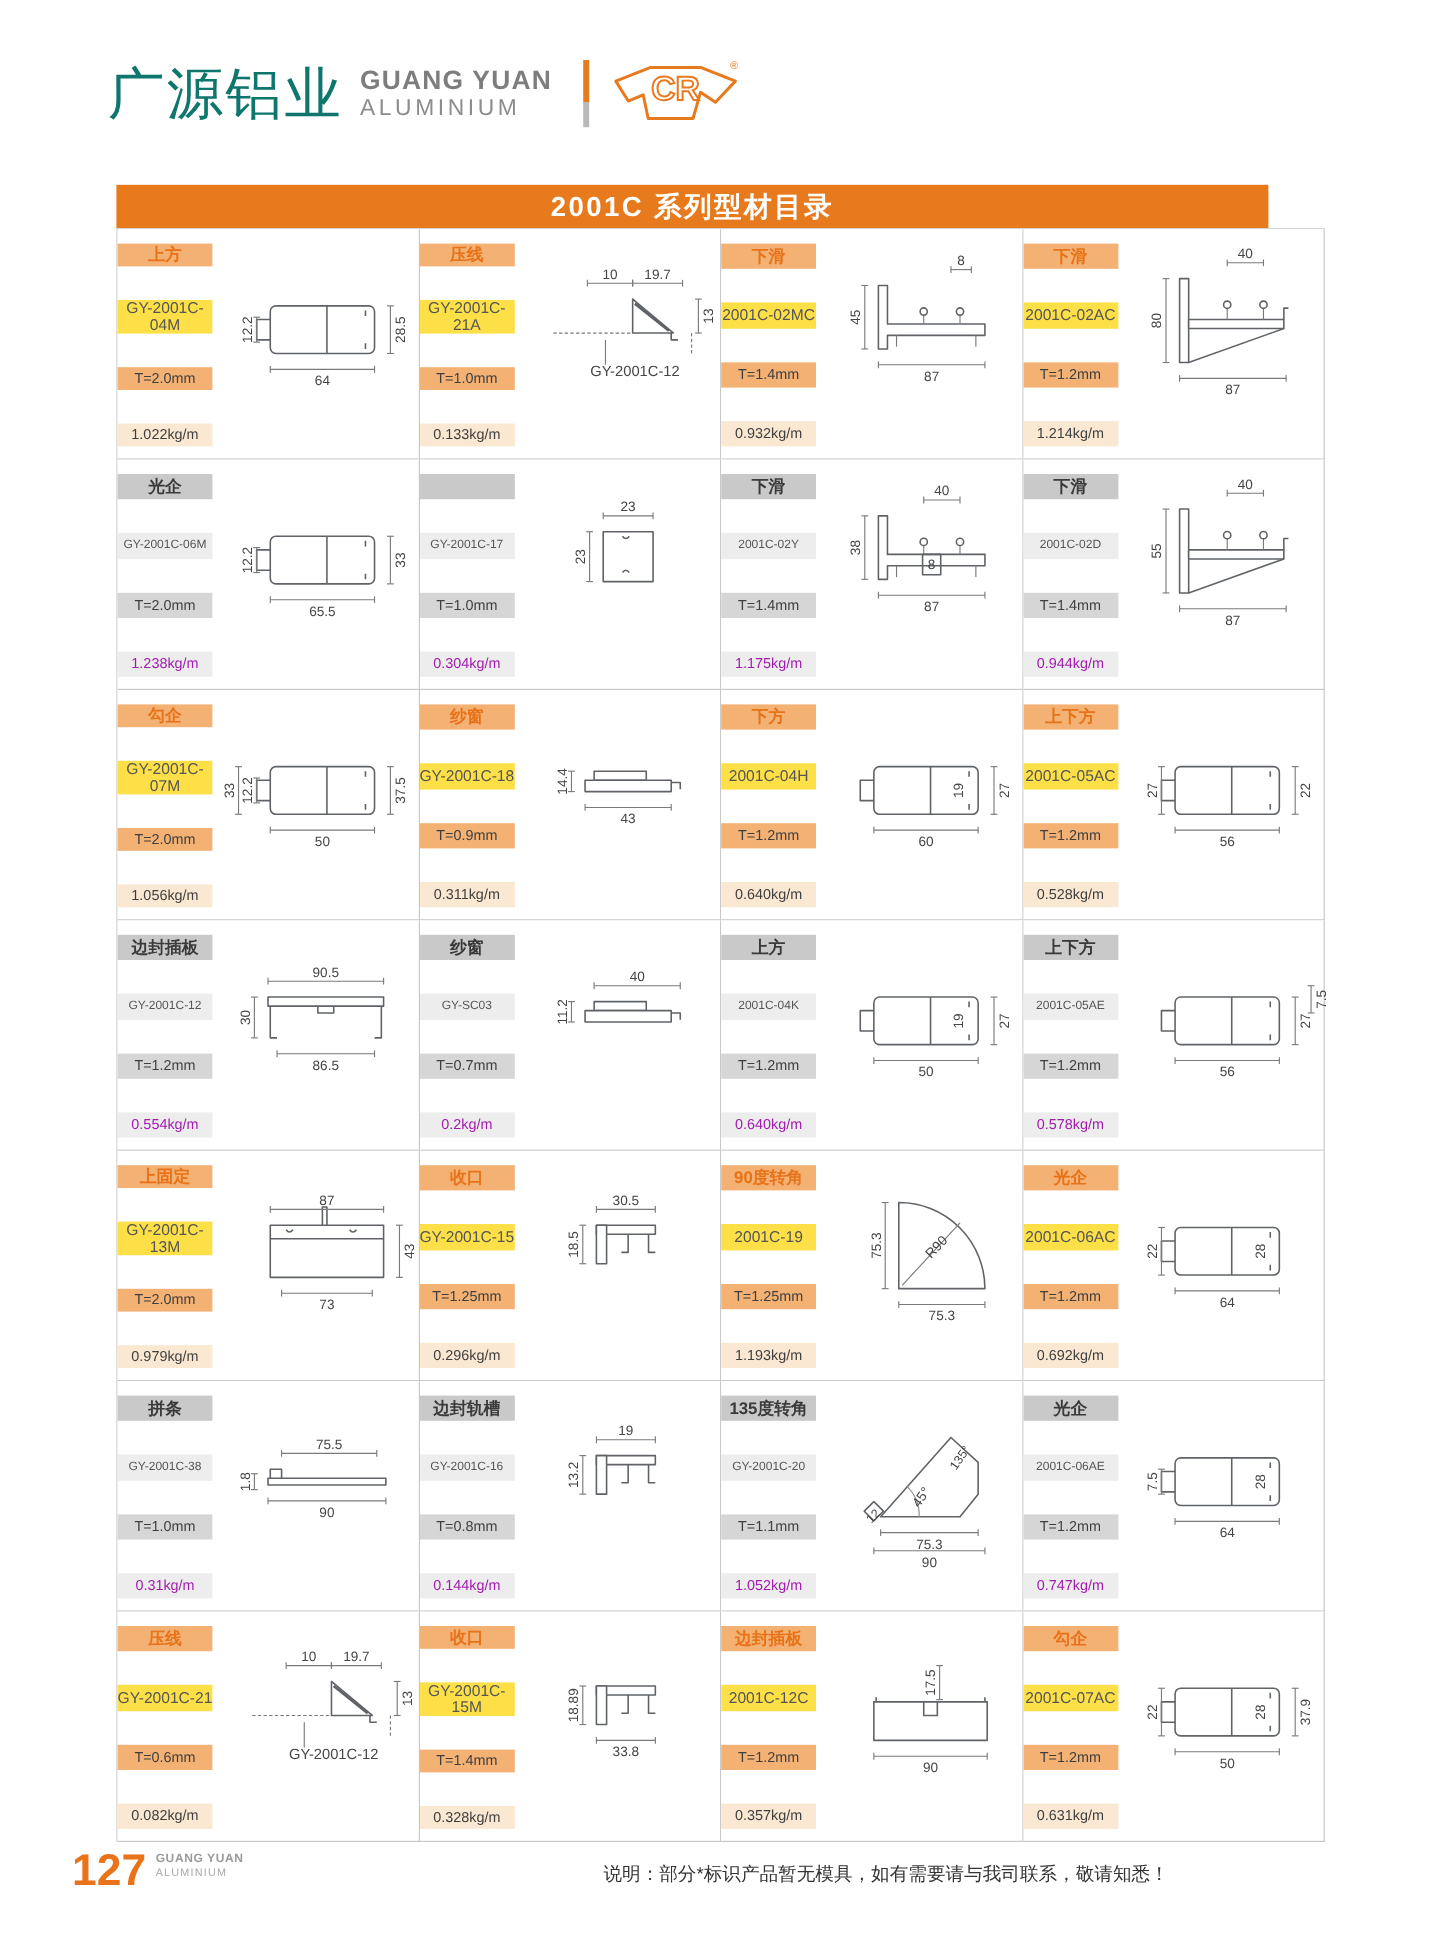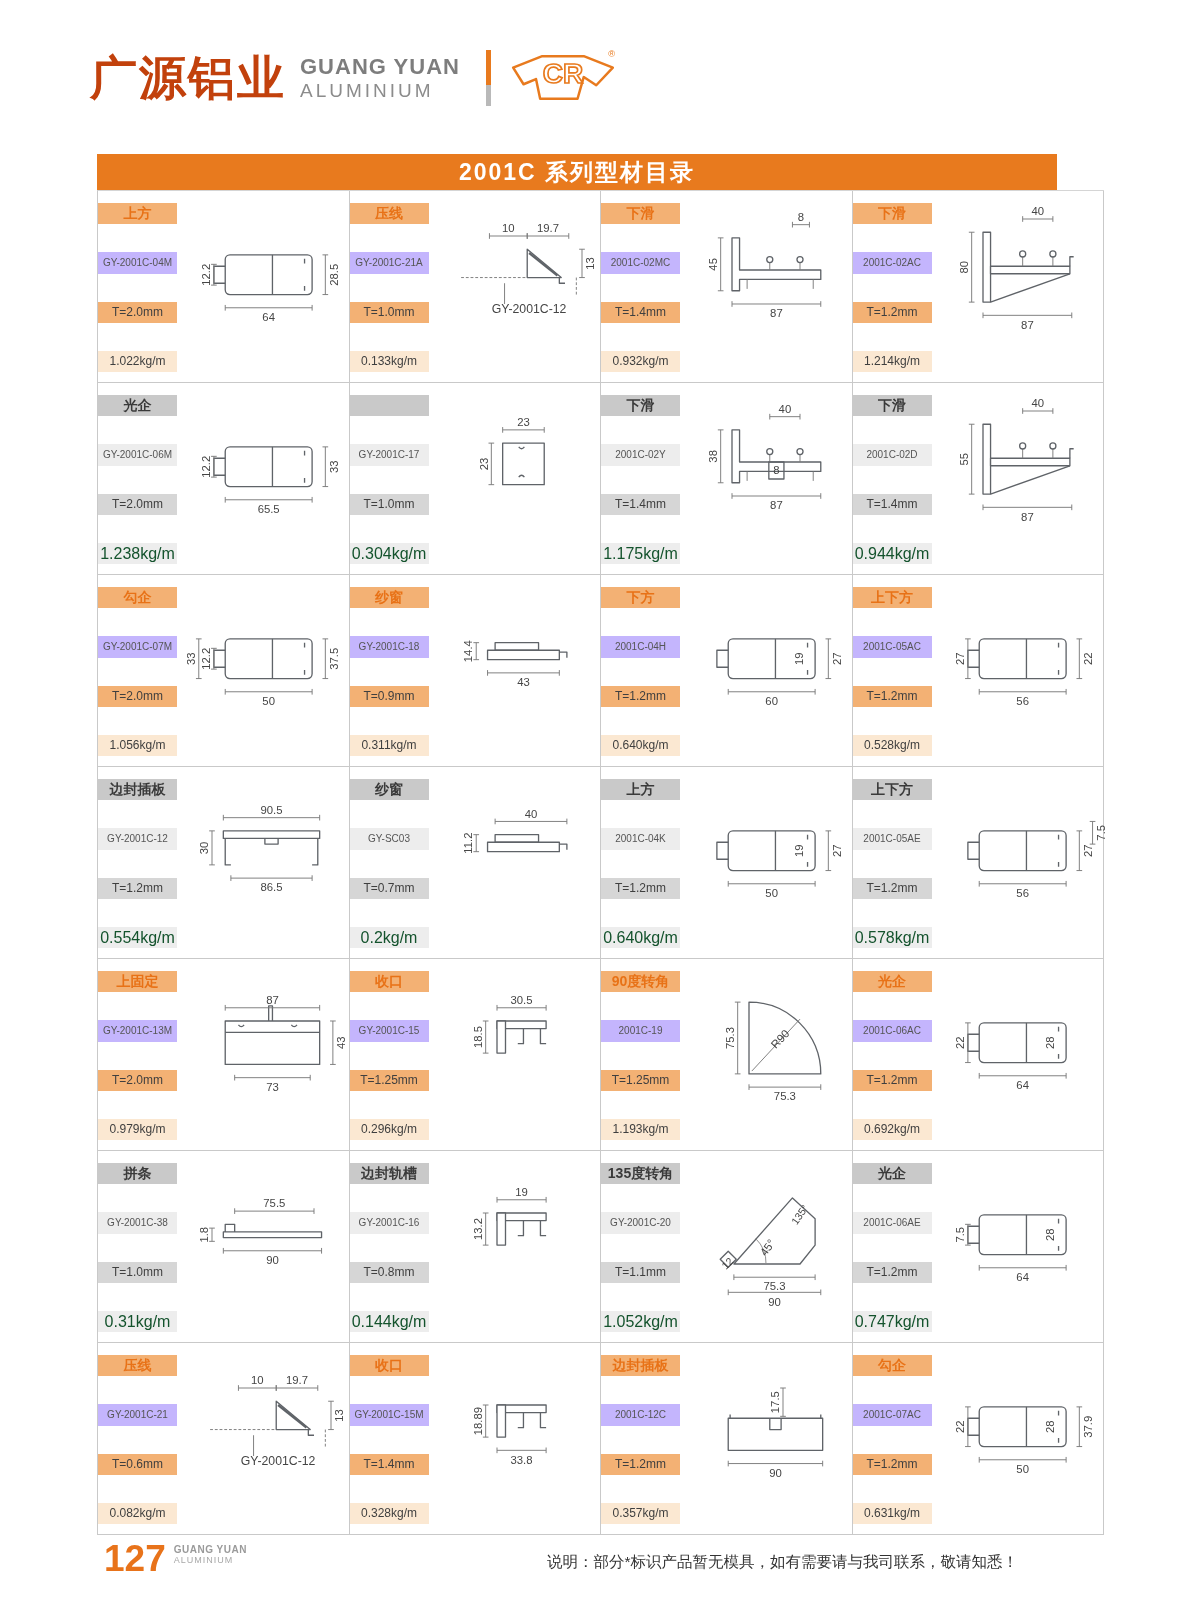--- a/index.html
+++ b/index.html
@@ -1,45 +1,45 @@
 <!DOCTYPE html>
 <html><head>
 <meta charset="utf-8">
 <style>
   html,body{margin:0;padding:0;background:#fff;}
   body{width:1200px;height:1617px;position:relative;font-family:"Liberation Sans","DejaVu Sans",sans-serif;overflow:hidden;}
   
   .brand-row{display:flex;align-items:center;margin:36px 0 0 90px;height:84px;}
-  .brand-cn{font-size:47px;font-weight:bold;color:#c2410c;letter-spacing:2px;}
+  .brand-cn{font-size:47px;font-weight:normal;color:#0f766e;letter-spacing:2px;}
   .brand-en{margin-left:14px;display:flex;flex-direction:column;justify-content:center;}
   .brand-en .l1{font-size:22px;font-weight:bold;color:#7d7d7d;letter-spacing:1px;}
   .brand-en .l2{font-size:19px;color:#8c8c8c;letter-spacing:3px;}
   .brand-divider{width:5px;height:56px;margin:0 18px 0 26px;background:linear-gradient(#E87A1E 0 62%,#b9b9b9 62% 100%);}
   
   .title-bar{width:960px;margin:34px 0 0 97px;height:36px;background:#E87A1E;color:#fff;
              display:flex;align-items:center;justify-content:center;font-size:23px;font-weight:bold;letter-spacing:2px;}
   
   #grid{width:1006px;margin-left:97px;display:grid;grid-template-columns:repeat(4,1fr);
         border-left:1px solid #c9c9c9;border-top:1px solid #d5d5d5;background:#fff;}
   .cell{display:flex;height:192px;background:#fff;border-right:1px solid #c9c9c9;border-bottom:1px solid #c9c9c9;box-sizing:border-box;}
   .labels{width:79px;display:flex;flex-direction:column;padding:12px 0 10px 0;box-sizing:border-box;gap:28px;}
   .lab{flex:1;display:flex;align-items:center;justify-content:center;text-align:center;line-height:1.1;}
   .orange .hdr{background:#F3B174;color:#E87217;font-weight:bold;font-size:14px;}
-  .orange .mdl{background:#c4b5fd;color:#555;font-size:10px;}
+  .orange .mdl{background:#fde047;color:#555;font-size:13px;}
   .orange .thk{background:#F3B174;color:#3f3f3f;font-size:12px;}
   .orange .wgt{background:#FBE8D2;color:#3f3f3f;font-size:12px;text-align:right;}
   .gray .hdr{background:#C9C9C9;color:#3a3a3a;font-weight:bold;font-size:14px;}
   .gray .mdl{background:#EDEDED;color:#555;font-size:10px;}
   .gray .thk{background:#D6D6D6;color:#3f3f3f;font-size:12px;}
-  .gray .wgt{background:#EDEDED;color:#14532d;font-size:16px;}
+  .gray .wgt{background:#EDEDED;color:#a21caf;font-size:12px;}
   .dia{flex:1;display:flex;align-items:center;justify-content:center;}
   .dia svg{overflow:visible;}
   
   .footer{position:absolute;left:60px;top:1540px;width:1080px;display:flex;align-items:flex-start;}
-  .page-num{font-size:37px;font-weight:bold;color:#E8731A;line-height:1;margin-left:44px;}
+  .page-num{font-size:37px;font-weight:bold;color:#E8731A;line-height:1;}
   .foot-brand{margin:4px 0 0 8px;display:flex;flex-direction:column;}
   .foot-brand .f1{font-size:10px;font-weight:bold;color:#9a9a9a;letter-spacing:.5px;}
   .foot-brand .f2{font-size:9px;color:#a8a8a8;letter-spacing:1px;}
   .foot-note{margin-left:300px;margin-top:12px;font-size:15.5px;color:#333;text-align:center;}
 </style>
 </head>
 <body>
 
 <div class="brand-row">
   <div class="brand-cn">广源铝业</div>

